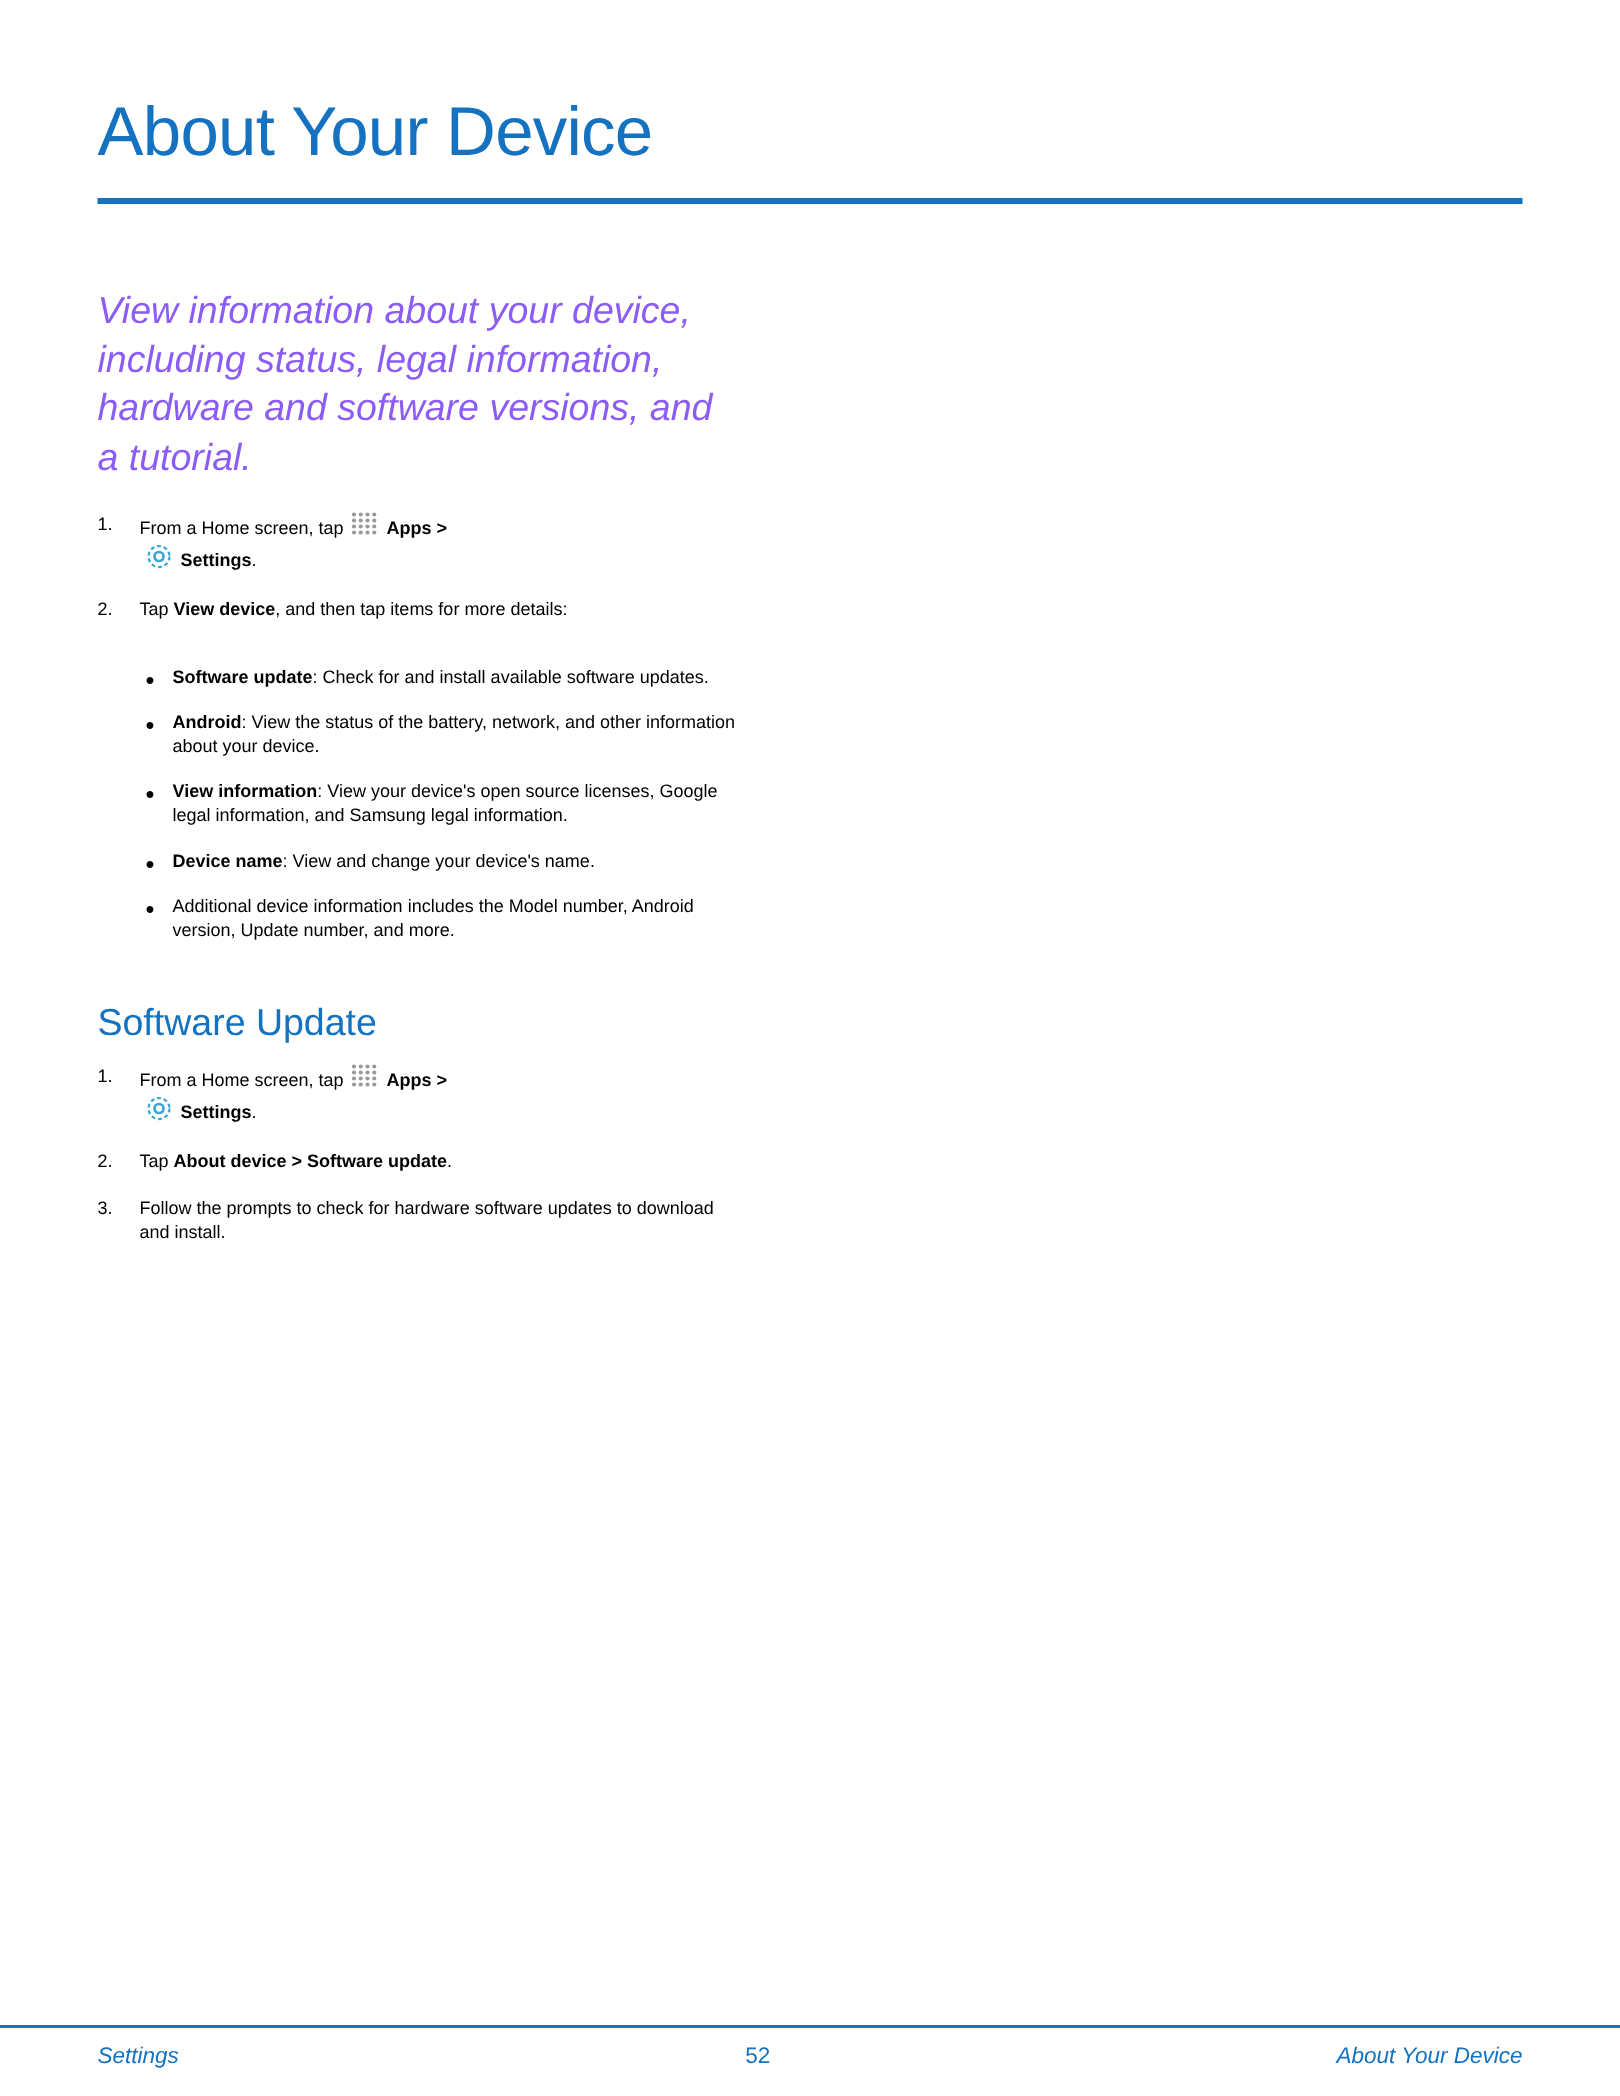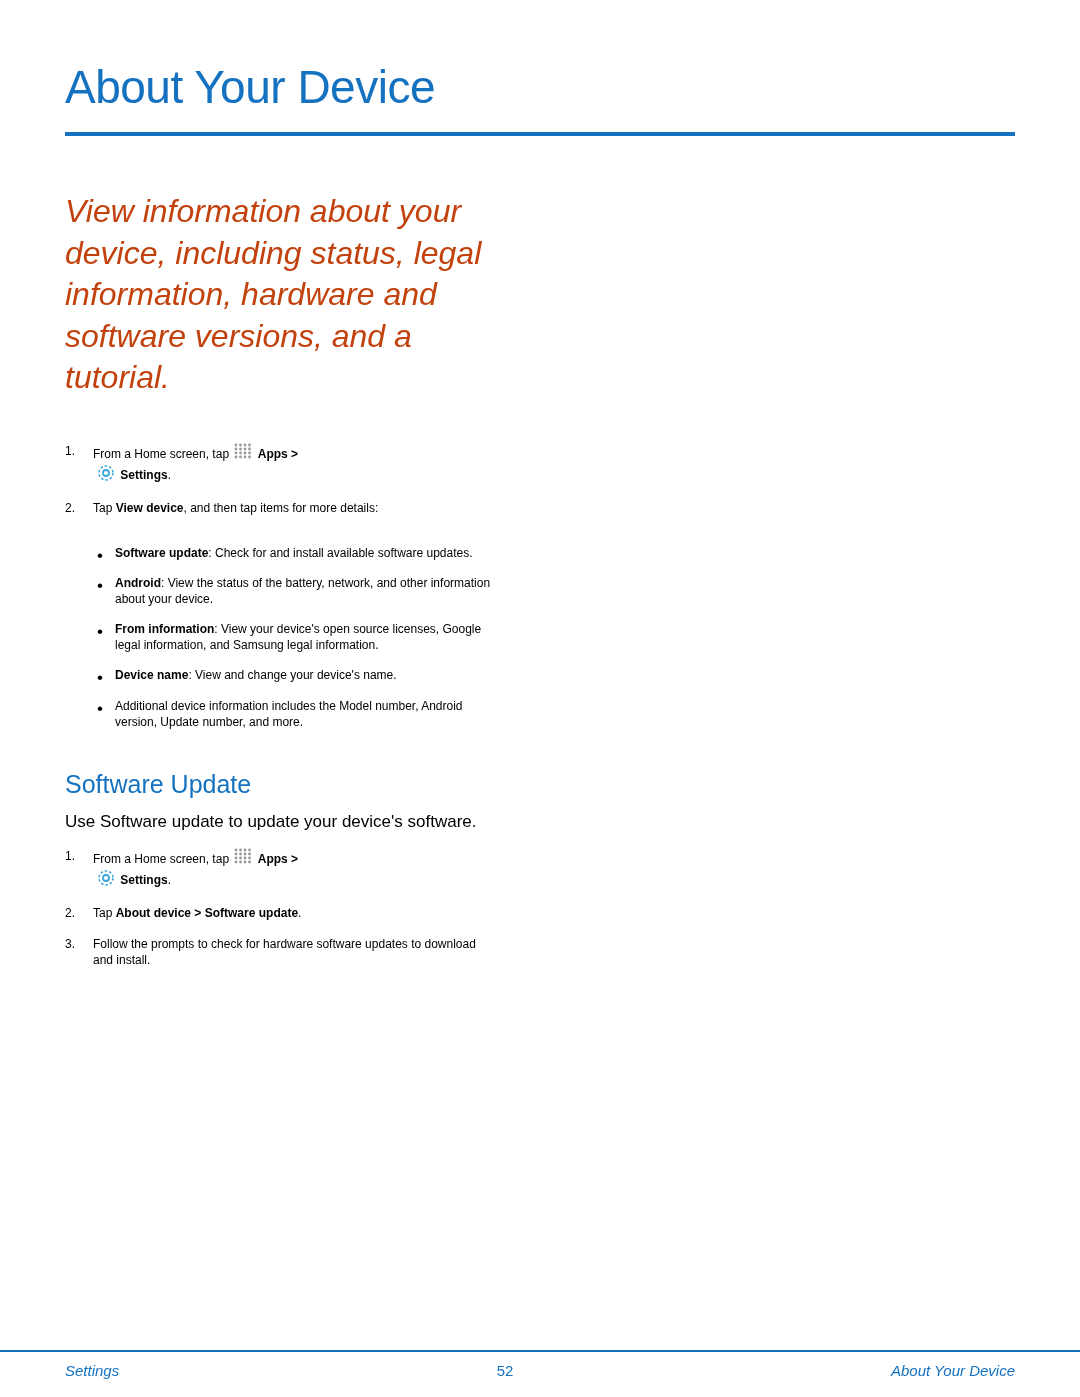--- a/index.html
+++ b/index.html
@@ -22,26 +22,26 @@
   }
   .title-rule {
     border: none;
     border-top: 4px solid #1472c0;
     margin-bottom: 55px;
   }
   .content-col {
     width: 430px;
   }
   .intro {
-    font-size: 32px;
+    font-size: 25px;
     font-style: italic;
-    color: #c2410c;
+    color: #8b5cf6;
     line-height: 1.3;
     font-weight: 300;
-    margin-bottom: 44px;
+    margin-bottom: 20px;
   }
   ol.steps {
     list-style: none;
     counter-reset: step;
     font-size: 12px;
     line-height: 1.35;
   }
   ol.steps > li {
     counter-increment: step;
     position: relative;
@@ -153,29 +153,28 @@
             <circle cx="9" cy="9" r="3" fill="none" stroke="#3aa7d8" stroke-width="1.8"></circle>
           </svg>
         </span>
         <b>Settings</b><span>.</span>
       </li>
       <li>
         <span>Tap </span><b>View device</b><span>, and then tap items for more details:</span>
         <ul class="bullets">
           <li><b>Software update</b><span>: Check for and install available software updates.</span></li>
           <li><b>Android</b><span>: View the status of the battery, network, and other information about your device.</span></li>
-          <li><b>From information</b><span>: View your device's open source licenses, Google legal information, and Samsung legal information.</span></li>
+          <li><b>View information</b><span>: View your device's open source licenses, Google legal information, and Samsung legal information.</span></li>
           <li><b>Device name</b><span>: View and change your device's name.</span></li>
           <li><b></b><span>Additional device information includes the Model number, Android version, Update number, and more.</span></li>
         </ul>
       </li>
     </ol>
 
     <h2 class="section-heading">Software Update</h2>
-    <p class="section-intro">Use Software update to update your device's software.</p>
 
     <ol class="steps">
       <li>
         <span>From a Home screen, tap </span>
         <span class="apps-icon">
           <svg width="18" height="17" viewBox="0 0 18 17">
             <g fill="#999">
               <circle cx="2" cy="2" r="1.4"></circle>
                 <circle cx="6.5" cy="2" r="1.4"></circle>
                 <circle cx="11" cy="2" r="1.4"></circle>

